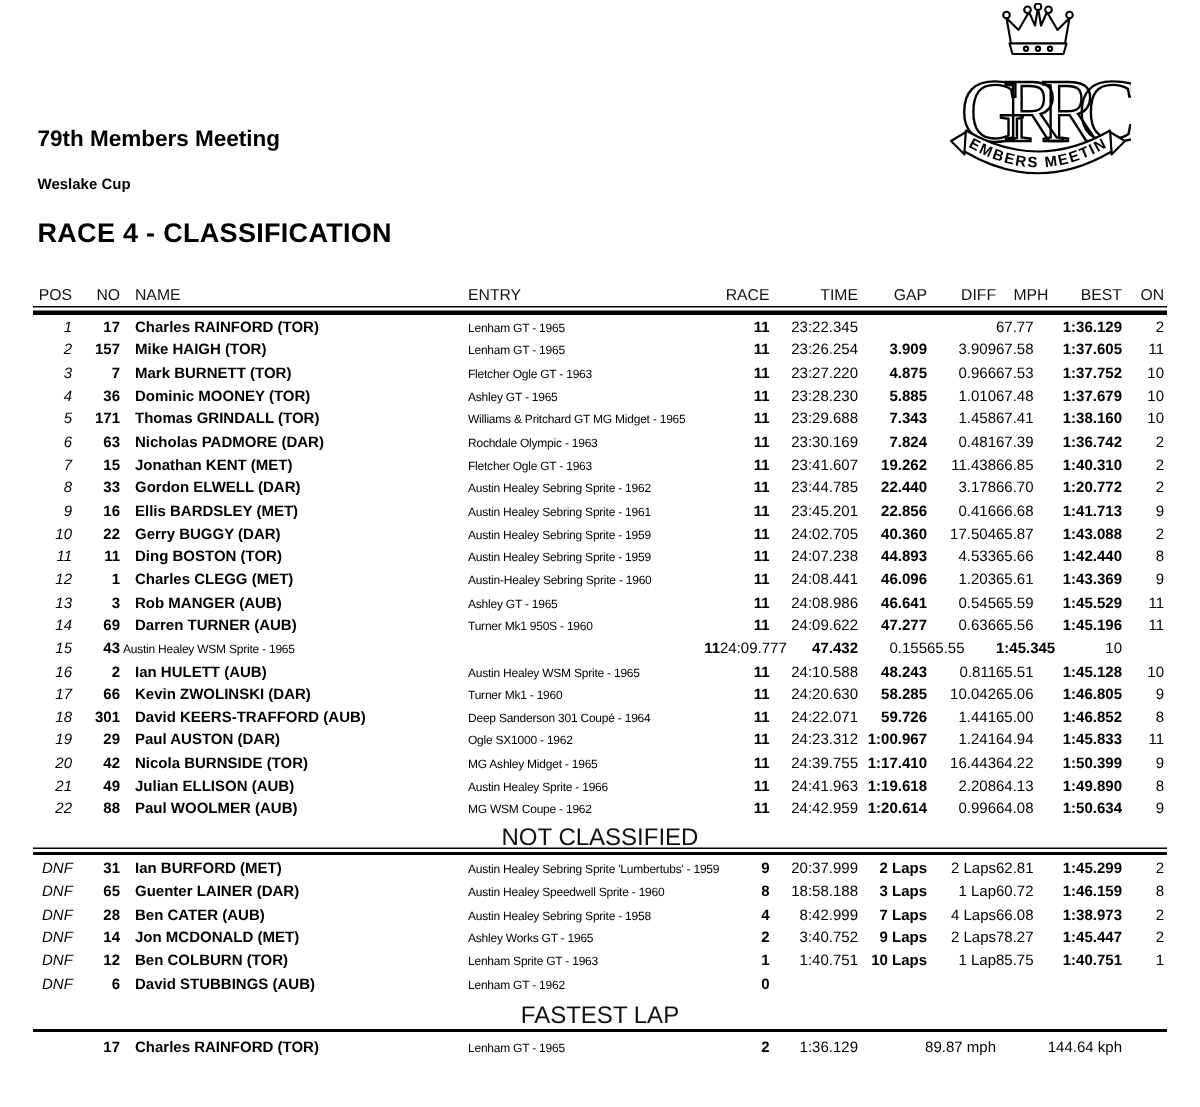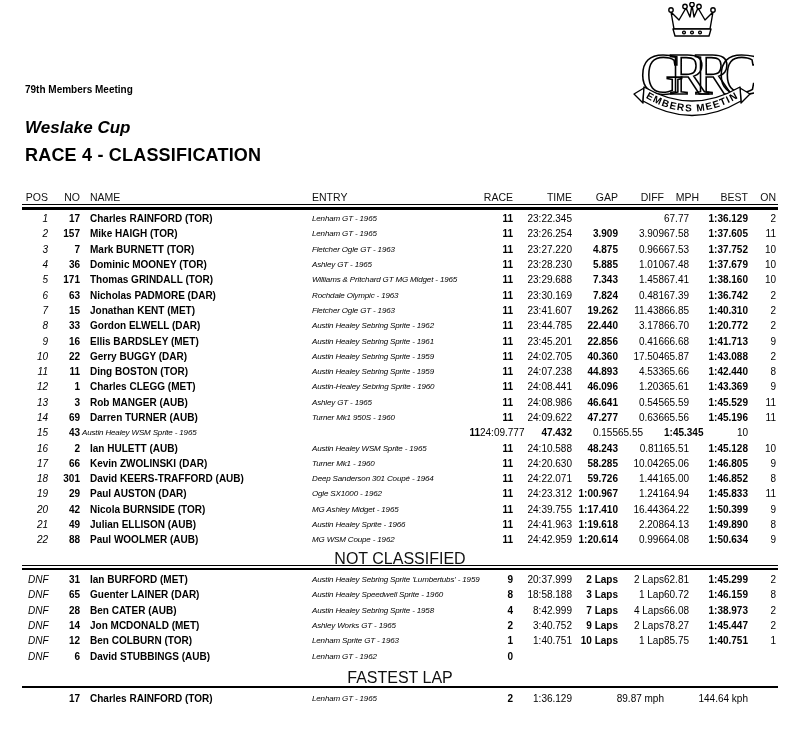--- a/index.html
+++ b/index.html
@@ -5,22 +5,22 @@
   * { margin:0; padding:0; box-sizing:border-box; }
   html,body { background:#fff; }
   body {
     width:800px; height:738px; position:relative;
     font-family:"Liberation Sans", sans-serif; color:#000;
     overflow:hidden;
   }
   .abs { position:absolute; }
 
   
-  .title-meeting { left:25px; top:84px;  font-size:10px; font-weight:bold; }
-  .title-cup     { left:25px; top:118px; font-size:17px; font-weight:bold;font-style:italic; }
+  .title-meeting { left:25px; top:84px;  font-size:15px; font-weight:bold; }
+  .title-cup     { left:25px; top:118px; font-size:10px; font-weight:bold; }
   .title-race    { left:25px; top:145px; font-size:18px; font-weight:bold; letter-spacing:.2px; }
 
   
   .logo { left:630px; top:2px; width:124px; height:134px; }
 
   
   .rule { left:22px; width:756px; background:#000; position:absolute; }
 
   
   .grid-row {
@@ -34,21 +34,21 @@
   .h-l { text-align:left; }
   .h-name, .h-entry { padding-left:10px; }
   .h-entry { padding-left:2px; }
 
   .rows { left:22px; position:absolute; }
   .row { height:15.3px; font-size:10px; }
   .c { white-space:nowrap; }
   .c-pos  { text-align:right; font-style:italic; }
   .c-no   { text-align:right; font-weight:bold; }
   .c-name { text-align:left; font-weight:bold; padding-left:10px; overflow:visible; }
-  .c-entry{ text-align:left; font-size:8px; letter-spacing:-.15px; padding-left:2px; overflow:visible;font-style:italic; }
+  .c-entry{ text-align:left; font-size:8px; letter-spacing:-.15px; padding-left:2px; overflow:visible; }
   .c-laps { text-align:right; font-weight:bold; }
   .c-time { text-align:right; }
   .c-gap  { text-align:right; font-weight:bold; }
   .c-diff { text-align:right; }
   .c-mph  { text-align:left; }
   .c-best { text-align:right; font-weight:bold; }
   .c-on   { text-align:right; }
   .dnf-rows .c-pos { text-align:left; padding-left:6px; }
 
   .section-label {

